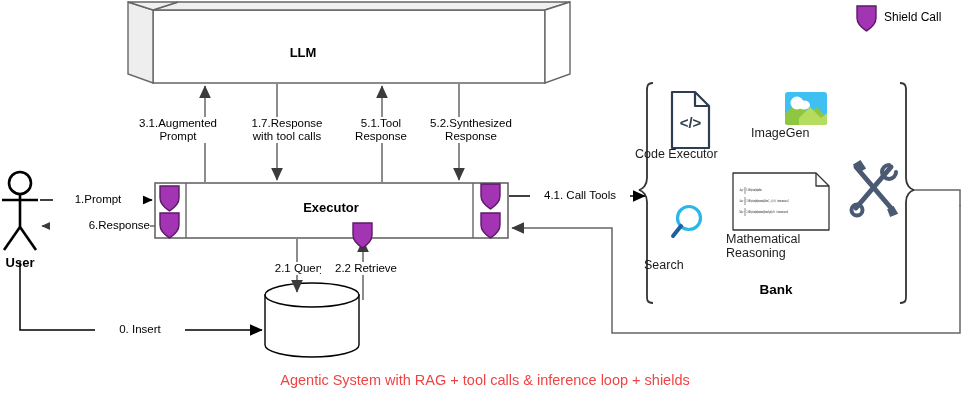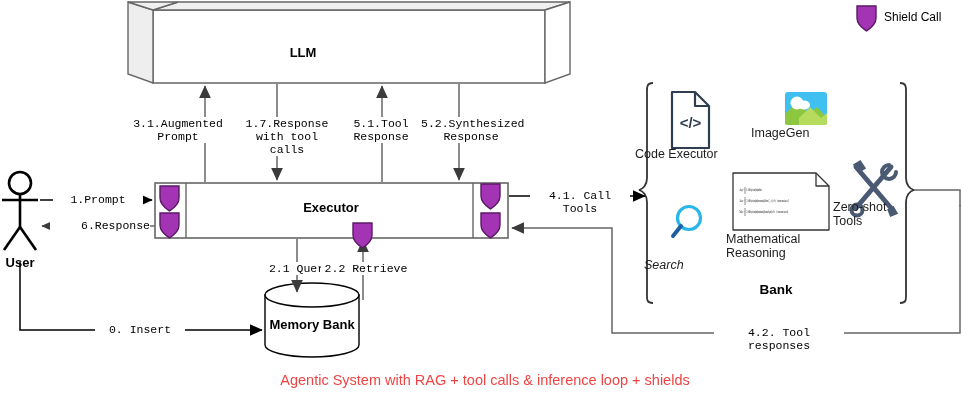--- a/index.html
+++ b/index.html
@@ -2,21 +2,21 @@
 <html><head>
 <meta charset="utf-8">
 <style>
   html,body{margin:0;padding:0;background:#ffffff;}
   body{width:970px;height:411px;position:relative;overflow:hidden;
        font-family:"Liberation Sans",sans-serif;color:#000;}
   .canvas{position:absolute;left:0;top:0;width:970px;height:411px;}
   svg.layer{position:absolute;left:0;top:0;width:970px;height:411px;overflow:visible;}
   .lbl{position:absolute;font-size:11.5px;line-height:13px;color:#000;
        text-align:center;white-space:pre-line;}
-  .lbl-bg{background:#fff;font-family:Liberation Mono, monospace;}
+  .lbl-bg{background:#fff;}
   .bold{font-weight:bold;}
   .node-title{font-weight:bold;font-size:13px;}
   .caption{position:absolute;left:0;top:372px;width:970px;text-align:center;
            font-size:14.5px;color:#ef4444;}
   .tool-cap{position:absolute;font-size:12.5px;line-height:14px;text-align:left;color:#1d1d1d;}
 </style>
 </head>
 <body>
 
 <div class="canvas">
@@ -154,21 +154,20 @@
       <circle cx="857" cy="210" r="5.5" stroke-width="4"></circle>
       <path d="M855,165 l5,-3 l4,6 l-5,3 z" stroke-width="3" fill="#4a5a72"></path>
       <path d="M889,210 l4,-2 l3,5 l-5,2 z" stroke-width="3" fill="#4a5a72"></path>
     </g>
   </svg>
 
   <div class="lbl node-title" style="left:303px;top:46px;width:100px;margin-left:-50px;">LLM</div>
 
   <div class="lbl node-title" style="left:331px;top:201px;width:140px;margin-left:-70px;">Executor</div>
 
-  <div class="lbl node-title" style="left:312px;top:318px;width:140px;margin-left:-70px;">Memory Bank</div>
 
   <div class="lbl bold" style="left:20px;top:256px;width:80px;margin-left:-40px;font-size:13px;">User</div>
 
   <div class="lbl bold" style="left:776px;top:283px;width:100px;margin-left:-50px;font-size:13.5px;">Bank</div>
 
   <div class="lbl lbl-bg" style="left:98px;top:193px;width:90px;margin-left:-45px;">1.Prompt</div>
   <div class="lbl lbl-bg" style="left:100px;top:219px;width:100px;margin-left:-50px;text-align:right;">6.Response</div>
   <div class="lbl lbl-bg" style="left:140px;top:323px;width:90px;margin-left:-45px;">0. Insert</div>
 
   <div class="lbl lbl-bg" style="left:300px;top:262px;width:80px;margin-left:-40px;">2.1 Query</div>
@@ -177,27 +176,24 @@
   <div class="lbl lbl-bg" style="left:178px;top:117px;width:92px;margin-left:-46px;">3.1.Augmented
 Prompt</div>
   <div class="lbl lbl-bg" style="left:287px;top:117px;width:100px;margin-left:-50px;">1.7.Response
 with tool calls</div>
   <div class="lbl lbl-bg" style="left:381px;top:117px;width:80px;margin-left:-40px;">5.1.Tool
 Response</div>
   <div class="lbl lbl-bg" style="left:471px;top:117px;width:100px;margin-left:-50px;">5.2.Synthesized
 Response</div>
 
   <div class="lbl lbl-bg" style="left:580px;top:189px;width:100px;margin-left:-50px;">4.1. Call Tools</div>
-  <div class="lbl lbl-bg" style="left:779px;top:326px;width:130px;margin-left:-65px;">4.2. Tool responses</div>
 
   <div class="tool-cap" style="left:690px;top:147px;width:110px;margin-left:-55px;">Code Executor</div>
   <div class="tool-cap" style="left:806px;top:126px;width:110px;margin-left:-55px;">ImageGen</div>
-  <div class="tool-cap" style="left:689px;top:258px;width:90px;margin-left:-45px;font-style:italic;">Search</div>
+  <div class="tool-cap" style="left:689px;top:258px;width:90px;margin-left:-45px;">Search</div>
   <div class="tool-cap" style="left:781px;top:232px;width:110px;margin-left:-55px;">Mathematical
 Reasoning</div>
-  <div class="tool-cap" style="left:873px;top:200px;width:80px;margin-left:-40px;">Zero-shot
-Tools</div>
 
   <div class="lbl" style="left:884px;top:11px;width:110px;text-align:left;font-size:12px;">Shield Call</div>
 
   <div class="caption">Agentic System with RAG + tool calls &amp; inference loop + shields</div>
 
 </div>
 
 </body></html>

